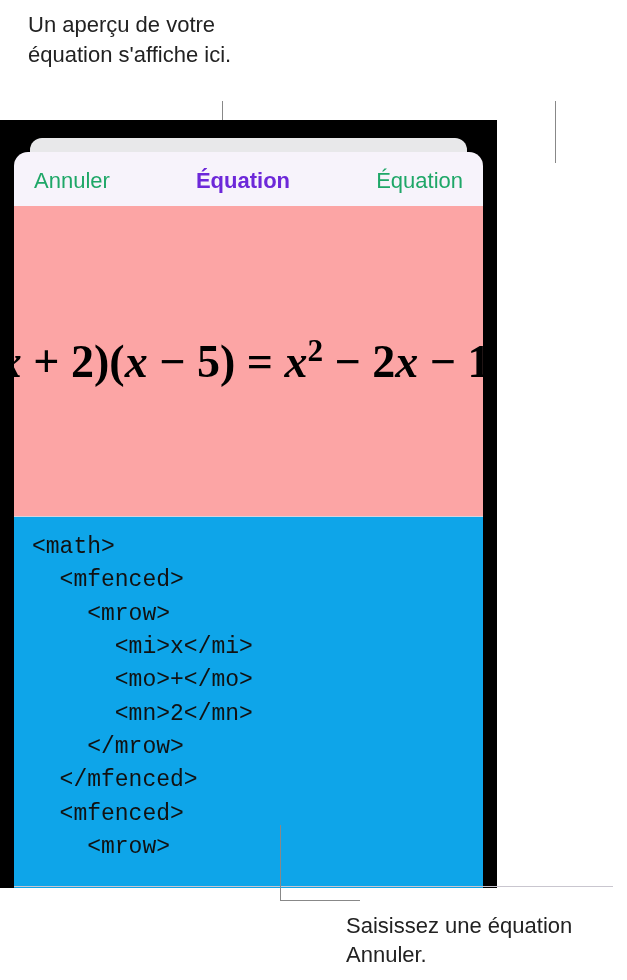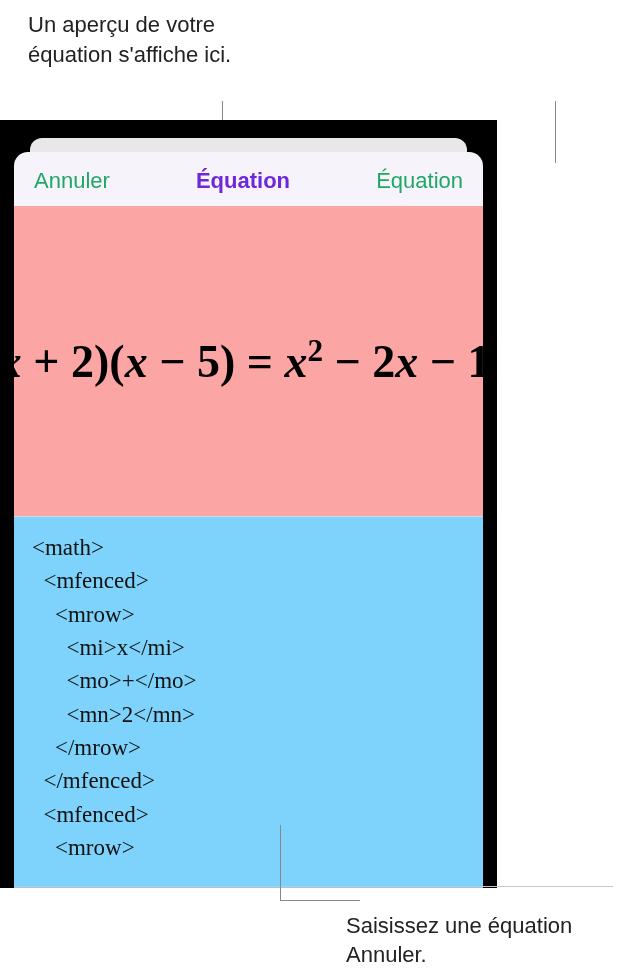--- a/index.html
+++ b/index.html
@@ -106,24 +106,24 @@
     .equation .upright {
       font-style: normal;
     }
     .equation sup {
       font-size: 0.68em;
       vertical-align: super;
       font-style: normal;
     }
     .code-area {
       flex: 1;
-      background: #7dd3fc;
+      background: #0ea5e9;
       border-top: 1px solid #d8d3de;
       padding: 14px 18px;
-      font-family: Liberation Serif, serif;
+      font-family: Liberation Mono, monospace;
       font-size: 23px;
       line-height: 1.45;
       white-space: pre;
       color: #111;
       overflow: hidden;
     }
     .bottom-callout {
       position: absolute;
       bottom: 10px;
       right: 28px;

